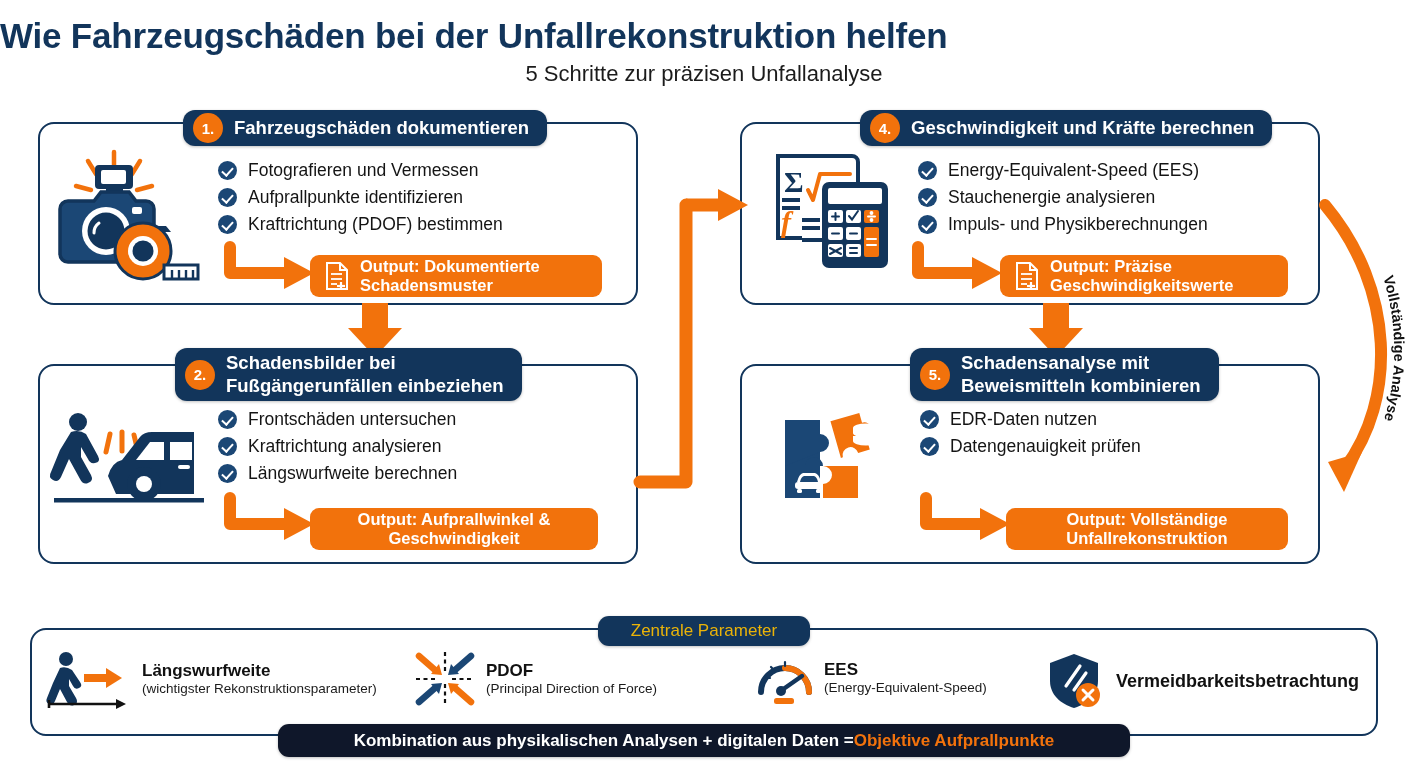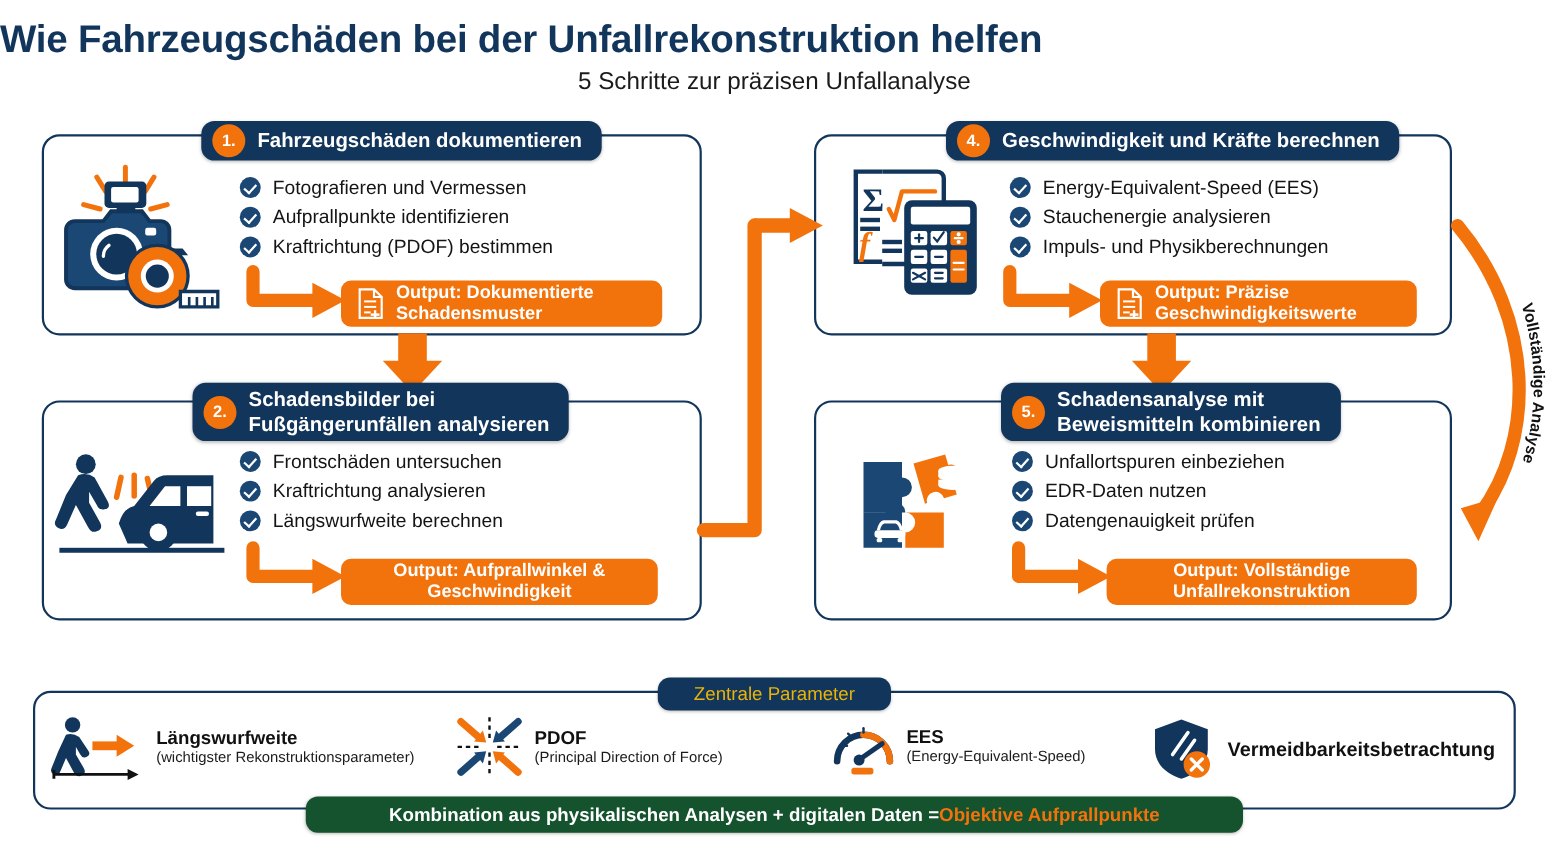--- a/index.html
+++ b/index.html
@@ -104,21 +104,21 @@
     z-index: 6;
     box-shadow: 0 1px 3px rgba(0,0,0,.25);
   }
   .param { position: absolute; display: flex; align-items: center; }
   .param-ico { flex: 0 0 auto; margin-right: 10px; }
   .param-name { font-size: 17px; font-weight: bold; color: #111; line-height: 1.15; }
   .param-sub { font-size: 13.5px; color: #1b1b1b; line-height: 1.2; }
 
   .footer-bar {
     position: absolute;
-    background: #14532d;
+    background: #0f172a;
     border-radius: 11px;
     display: flex; align-items: center; justify-content: center;
     z-index: 7;
     box-shadow: 0 1px 3px rgba(0,0,0,.25);
   }
   .footer-txt { font-size: 17px; font-weight: bold; color: #ffffff; }
   .footer-accent { color: #F2720C; }
 
   .vlabel {
     position: absolute;
@@ -236,21 +236,21 @@
       <div>Output: Dokumentierte</div>
       <div>Schadensmuster</div>
     </div>
   </div>
 
   <div class="card" style="left:38px;top:364px;width:600px;height:200px;"></div>
   <div class="card-head" style="left:175px;top:348px;height:53px;">
     <div class="step-num">2.</div>
     <div class="head-text">
       <div>Schadensbilder bei</div>
-      <div>Fußgängerunfällen analysieren</div>
+      <div>Fußgängerunfällen einbeziehen</div>
     </div>
   </div>
 
   <svg style="position:absolute;left:52px;top:408px;z-index:4" width="155" height="100" viewBox="0 0 155 100">
     <g fill="#12355B">
       <circle cx="26" cy="14" r="9"></circle>
       <path d="M19 24 q8 -3 15 2 l12 22 q3 6 -3 7 q-5 1 -7 -4 l-7 -12 v10 l10 18 q3 6 -3 8 q-5 2 -8 -4 l-11 -20 l-8 18 q-3 6 -8 3 q-5 -3 -2 -8 l9 -22 z"></path>
     </g>
     <g stroke="#F2720C" stroke-width="5" stroke-linecap="round">
       <line x1="58" y1="26" x2="54" y2="44"></line>
@@ -407,24 +407,20 @@
       <path d="M22 84 q2 -8 6 -9 h12 q4 1 6 9 h-3 q-1 -5 -4 -6 h-10 q-3 1 -4 6 z"></path>
       <rect x="20" y="84" width="28" height="7" rx="3"></rect>
       <rect x="22" y="91" width="5" height="4" rx="1.5"></rect>
       <rect x="41" y="91" width="5" height="4" rx="1.5"></rect>
     </g>
   </svg>
 
   <div class="bullets" style="left:920px;top:409px;">
     <div class="bullet">
       <span class="chk"></span>
-      <span class="bullet-text">Unfallortspuren einbeziehen</span>
-    </div>
-    <div class="bullet">
-      <span class="chk"></span>
       <span class="bullet-text">EDR-Daten nutzen</span>
     </div>
     <div class="bullet">
       <span class="chk"></span>
       <span class="bullet-text">Datengenauigkeit prüfen</span>
     </div>
   </div>
 
   <svg class="elbow" style="left:918px;top:494px;" width="96" height="50" viewBox="0 0 96 50">
     <path d="M8 4 V30 H66" stroke="#F2720C" stroke-width="12" fill="none" stroke-linecap="round" stroke-linejoin="round"></path>

